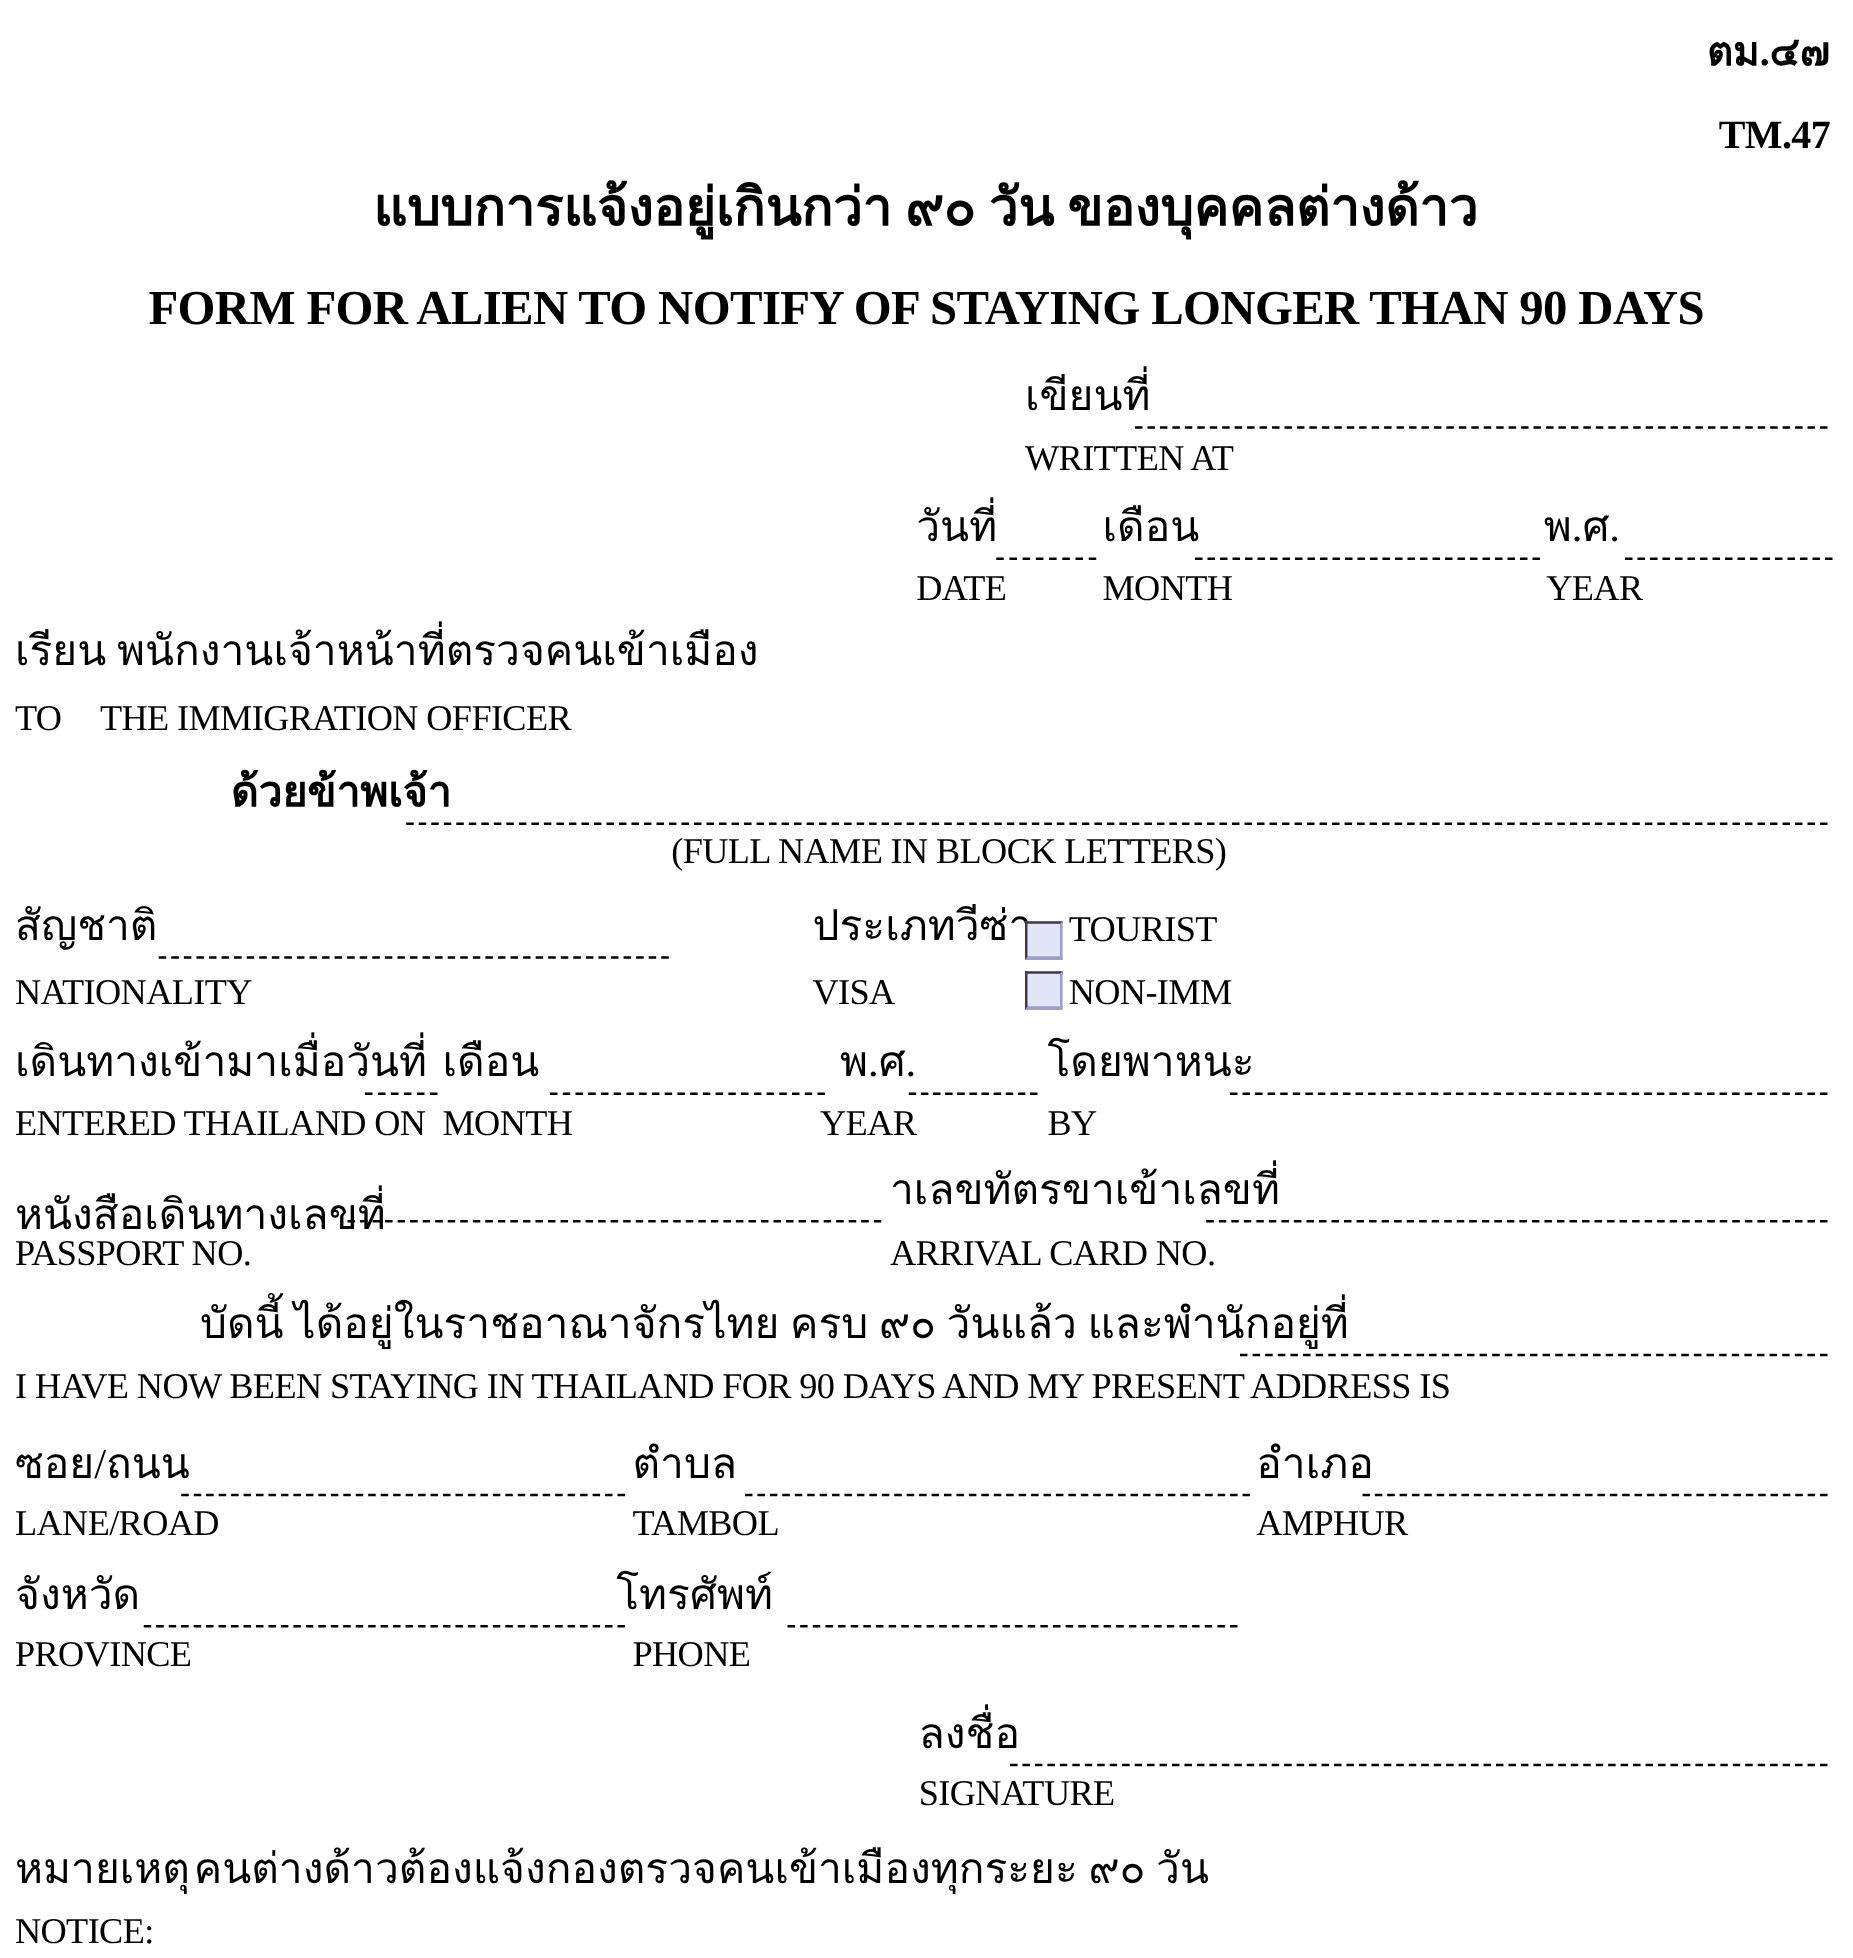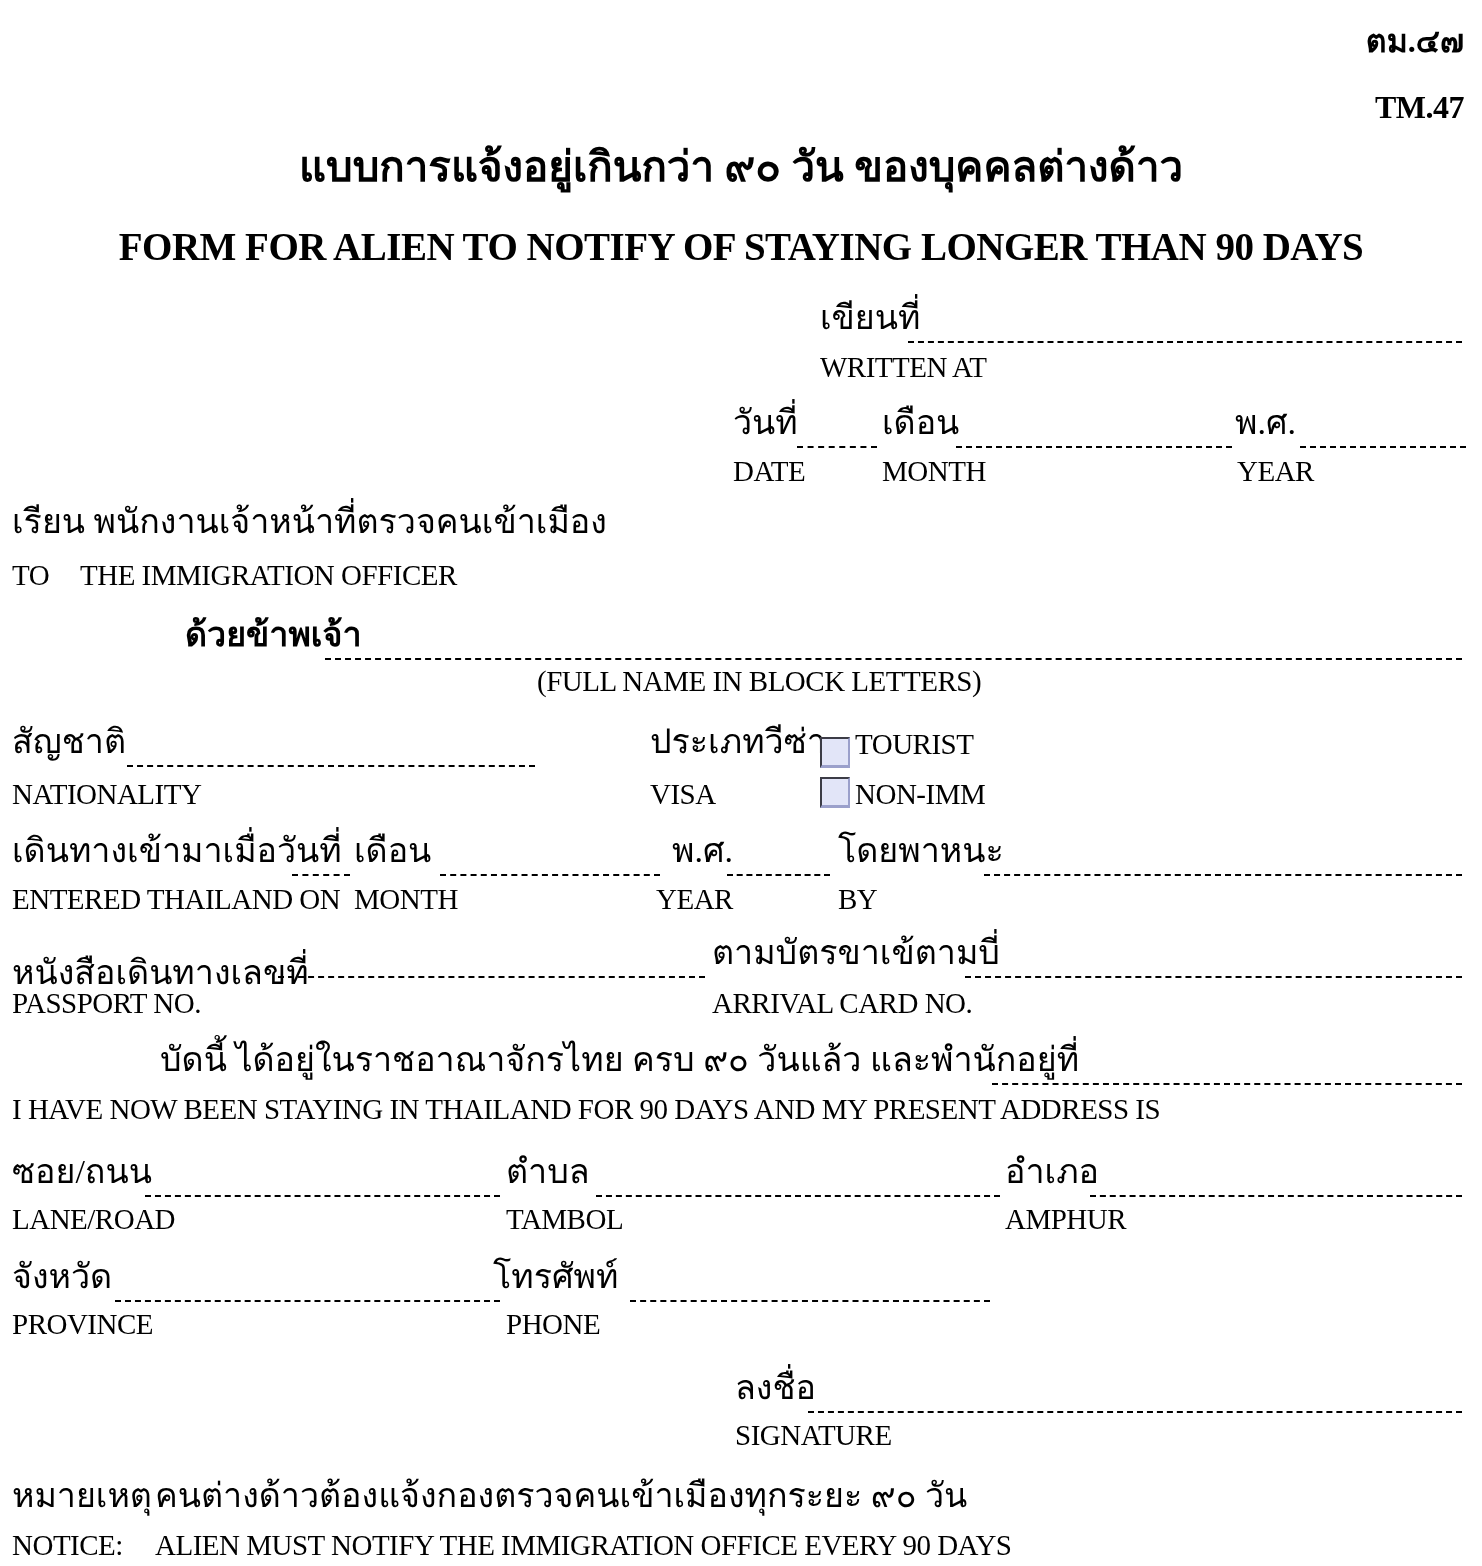--- a/index.html
+++ b/index.html
@@ -72,21 +72,21 @@
   <div class="dash" style="left:727px;top:874px;width:103px;"></div>
   <div class="th" style="left:838px;top:831px;">โดยพาหนะ</div>
   <div class="dash" style="left:984px;top:874px;width:478px;"></div>
   <div class="en" style="left:12px;top:884px;">ENTERED THAILAND ON</div>
   <div class="en" style="left:354px;top:884px;">MONTH</div>
   <div class="en" style="left:656px;top:884px;">YEAR</div>
   <div class="en" style="left:838px;top:884px;">BY</div>
 
   <div class="th" style="left:12px;top:933px;margin-top:20px;">หนังสือเดินทางเลขที่</div>
   <div class="dash" style="left:278px;top:976px;width:427px;"></div>
-  <div class="th" style="left:712px;top:933px;">ตามบัตรขาเข้ตามบี่</div>
+  <div class="th" style="left:712px;top:933px;">าเลขทัตรขาเข้าเลขที่</div>
   <div class="dash" style="left:965px;top:976px;width:497px;"></div>
   <div class="en" style="left:12px;top:988px;">PASSPORT NO.</div>
   <div class="en" style="left:712px;top:988px;">ARRIVAL CARD NO.</div>
 
   <div class="th" style="left:160px;top:1040px;">บัดนี้ ได้อยู่ในราชอาณาจักรไทย ครบ ๙๐ วันแล้ว และพำนักอยู่ที่</div>
   <div class="dash" style="left:992px;top:1083px;width:470px;"></div>
   <div class="en" style="left:12px;top:1094px;">I HAVE NOW BEEN STAYING IN THAILAND FOR 90 DAYS AND MY PRESENT ADDRESS IS</div>
 
   <div class="th" style="left:12px;top:1152px;">ซอย/ถนน</div>
   <div class="dash" style="left:145px;top:1195px;width:355px;"></div>
@@ -105,15 +105,14 @@
   <div class="en" style="left:12px;top:1309px;">PROVINCE</div>
   <div class="en" style="left:506px;top:1309px;">PHONE</div>
 
   <div class="th" style="left:735px;top:1368px;">ลงชื่อ</div>
   <div class="dash" style="left:808px;top:1411px;width:654px;"></div>
   <div class="en" style="left:735px;top:1420px;font-family:Liberation Serif, serif;">SIGNATURE</div>
 
   <div class="th" style="left:12px;top:1476px;">หมายเหตุ</div>
   <div class="th" style="left:155px;top:1476px;">คนต่างด้าวต้องแจ้งกองตรวจคนเข้าเมืองทุกระยะ ๙๐ วัน</div>
   <div class="en" style="left:12px;top:1530px;">NOTICE:</div>
-  <div class="en" style="left:155px;top:1530px;">ALIEN MUST NOTIFY THE IMMIGRATION OFFICE EVERY 90 DAYS</div>
 
 </div>
 
 </body></html>

